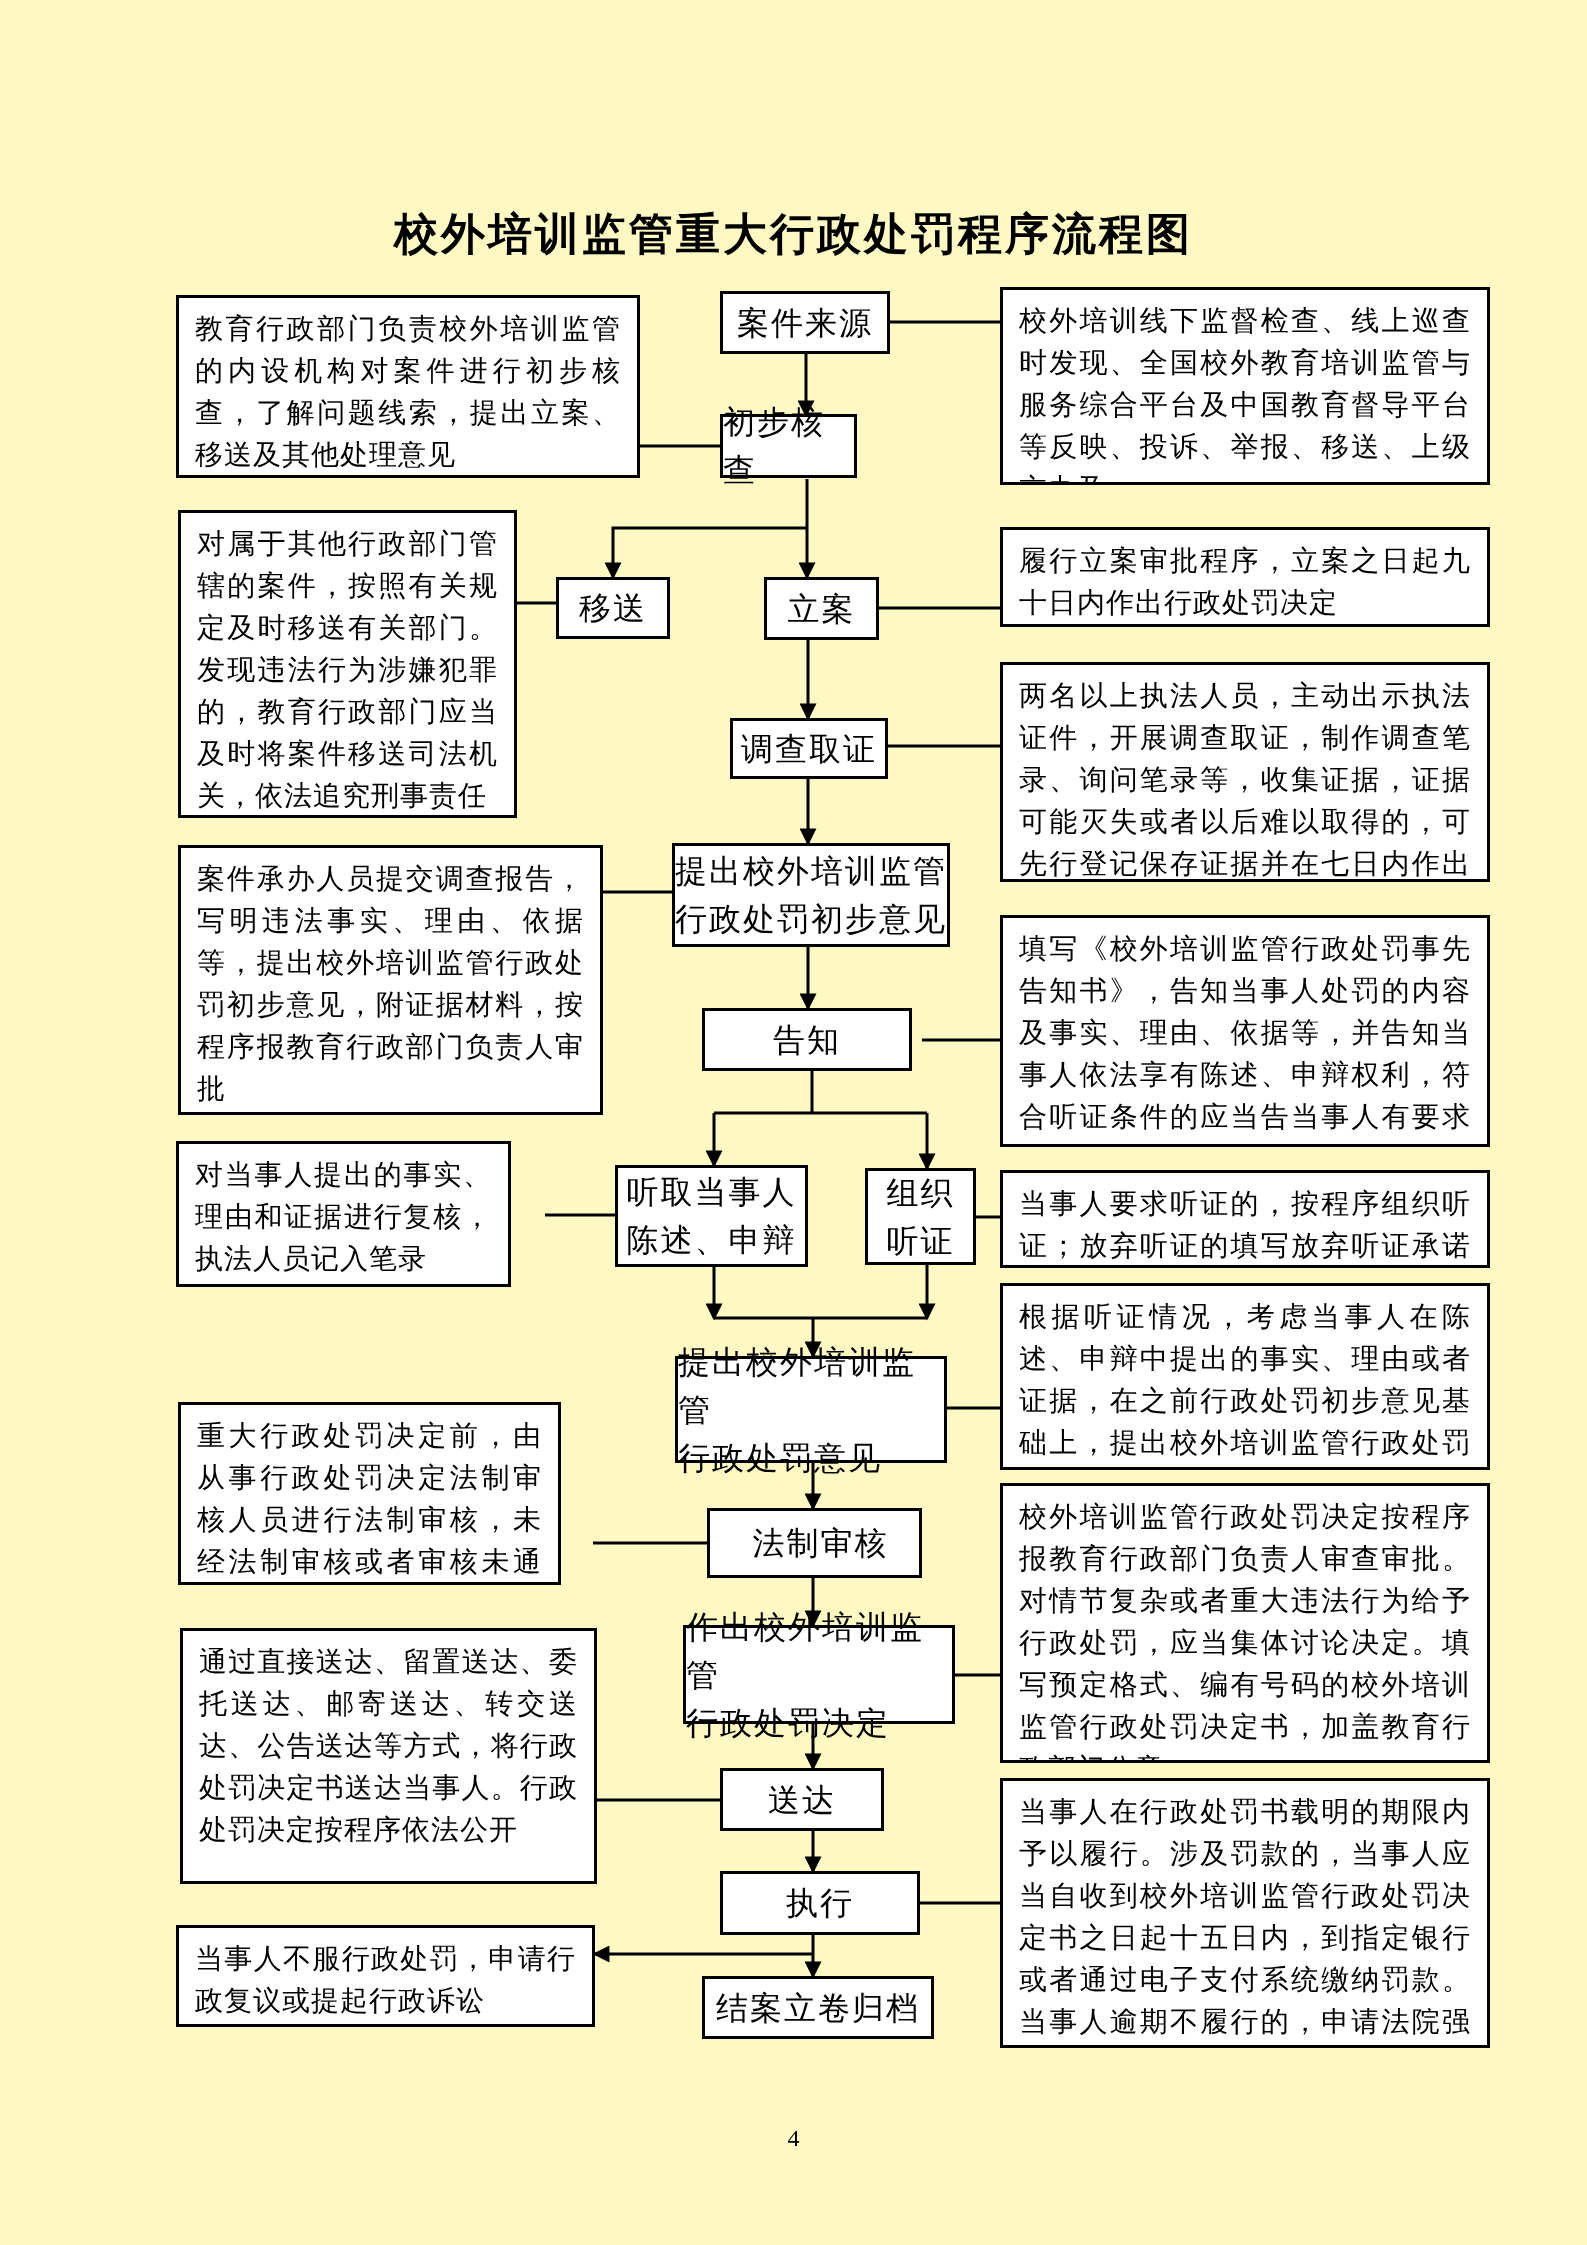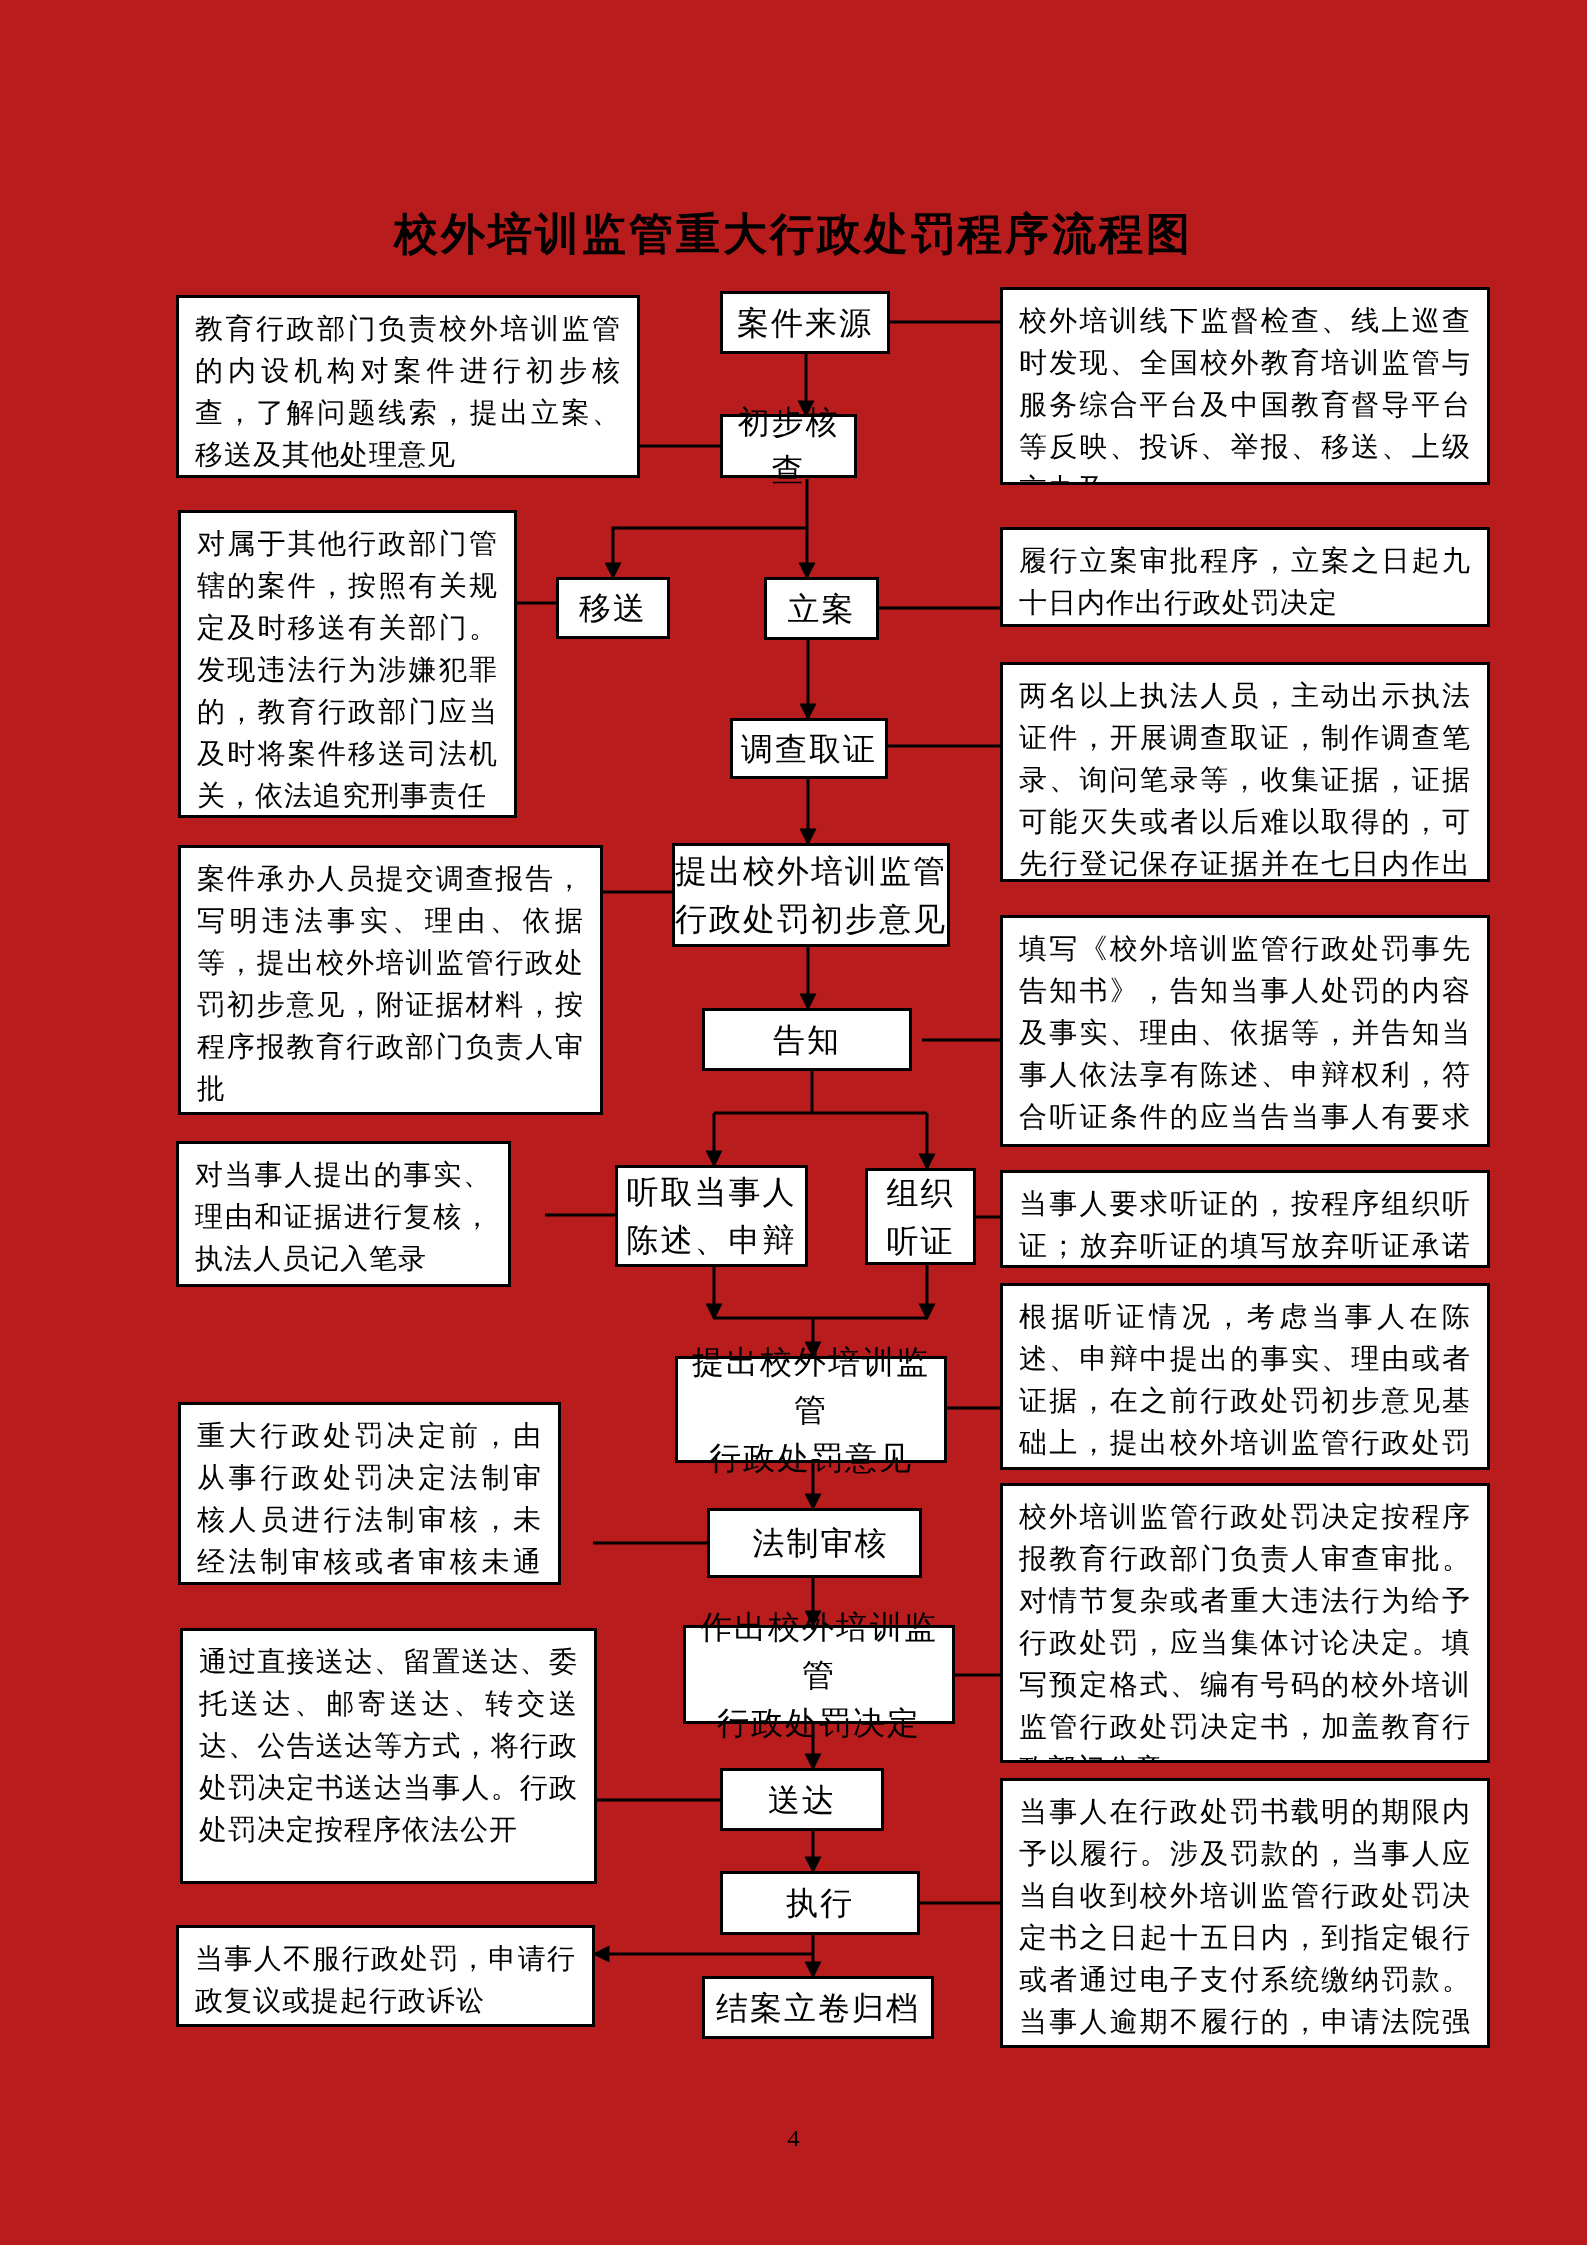--- a/index.html
+++ b/index.html
@@ -1,20 +1,20 @@
 <!DOCTYPE html>
 <html lang="zh"><head>
 <meta charset="utf-8">
 <style>
   html,body{margin:0;padding:0;background:#e8e8e8;}
   #page{
     position:relative;
     width:1587px;height:2245px;
     margin:0 auto;
-    background:#b91c1c;
+    background:#fef9c3;
     overflow:hidden;
     font-family:"Liberation Serif", serif;
     color:#000;
   }
   #page-title{
     position:absolute;top:205px;left:0;width:100%;
     text-align:center;
     font-family:"Liberation Sans", sans-serif;
     font-weight:700;
     font-size:44px;
@@ -26,21 +26,21 @@
   }
   .edge{
     fill:none;stroke:#000;stroke-width:3px;
   }
   .node{
     position:absolute;
     box-sizing:border-box;
     border:3px solid #000;
     background:#fff;
     display:flex;align-items:center;justify-content:center;
-    text-align:center;
+    text-align:left;
     white-space:pre-line;
     font-family:"Liberation Sans", sans-serif;
     font-size:32px;
     line-height:48px;
     letter-spacing:2px;
   }
   .note{
     position:absolute;
     box-sizing:border-box;
     border:3px solid #000;

